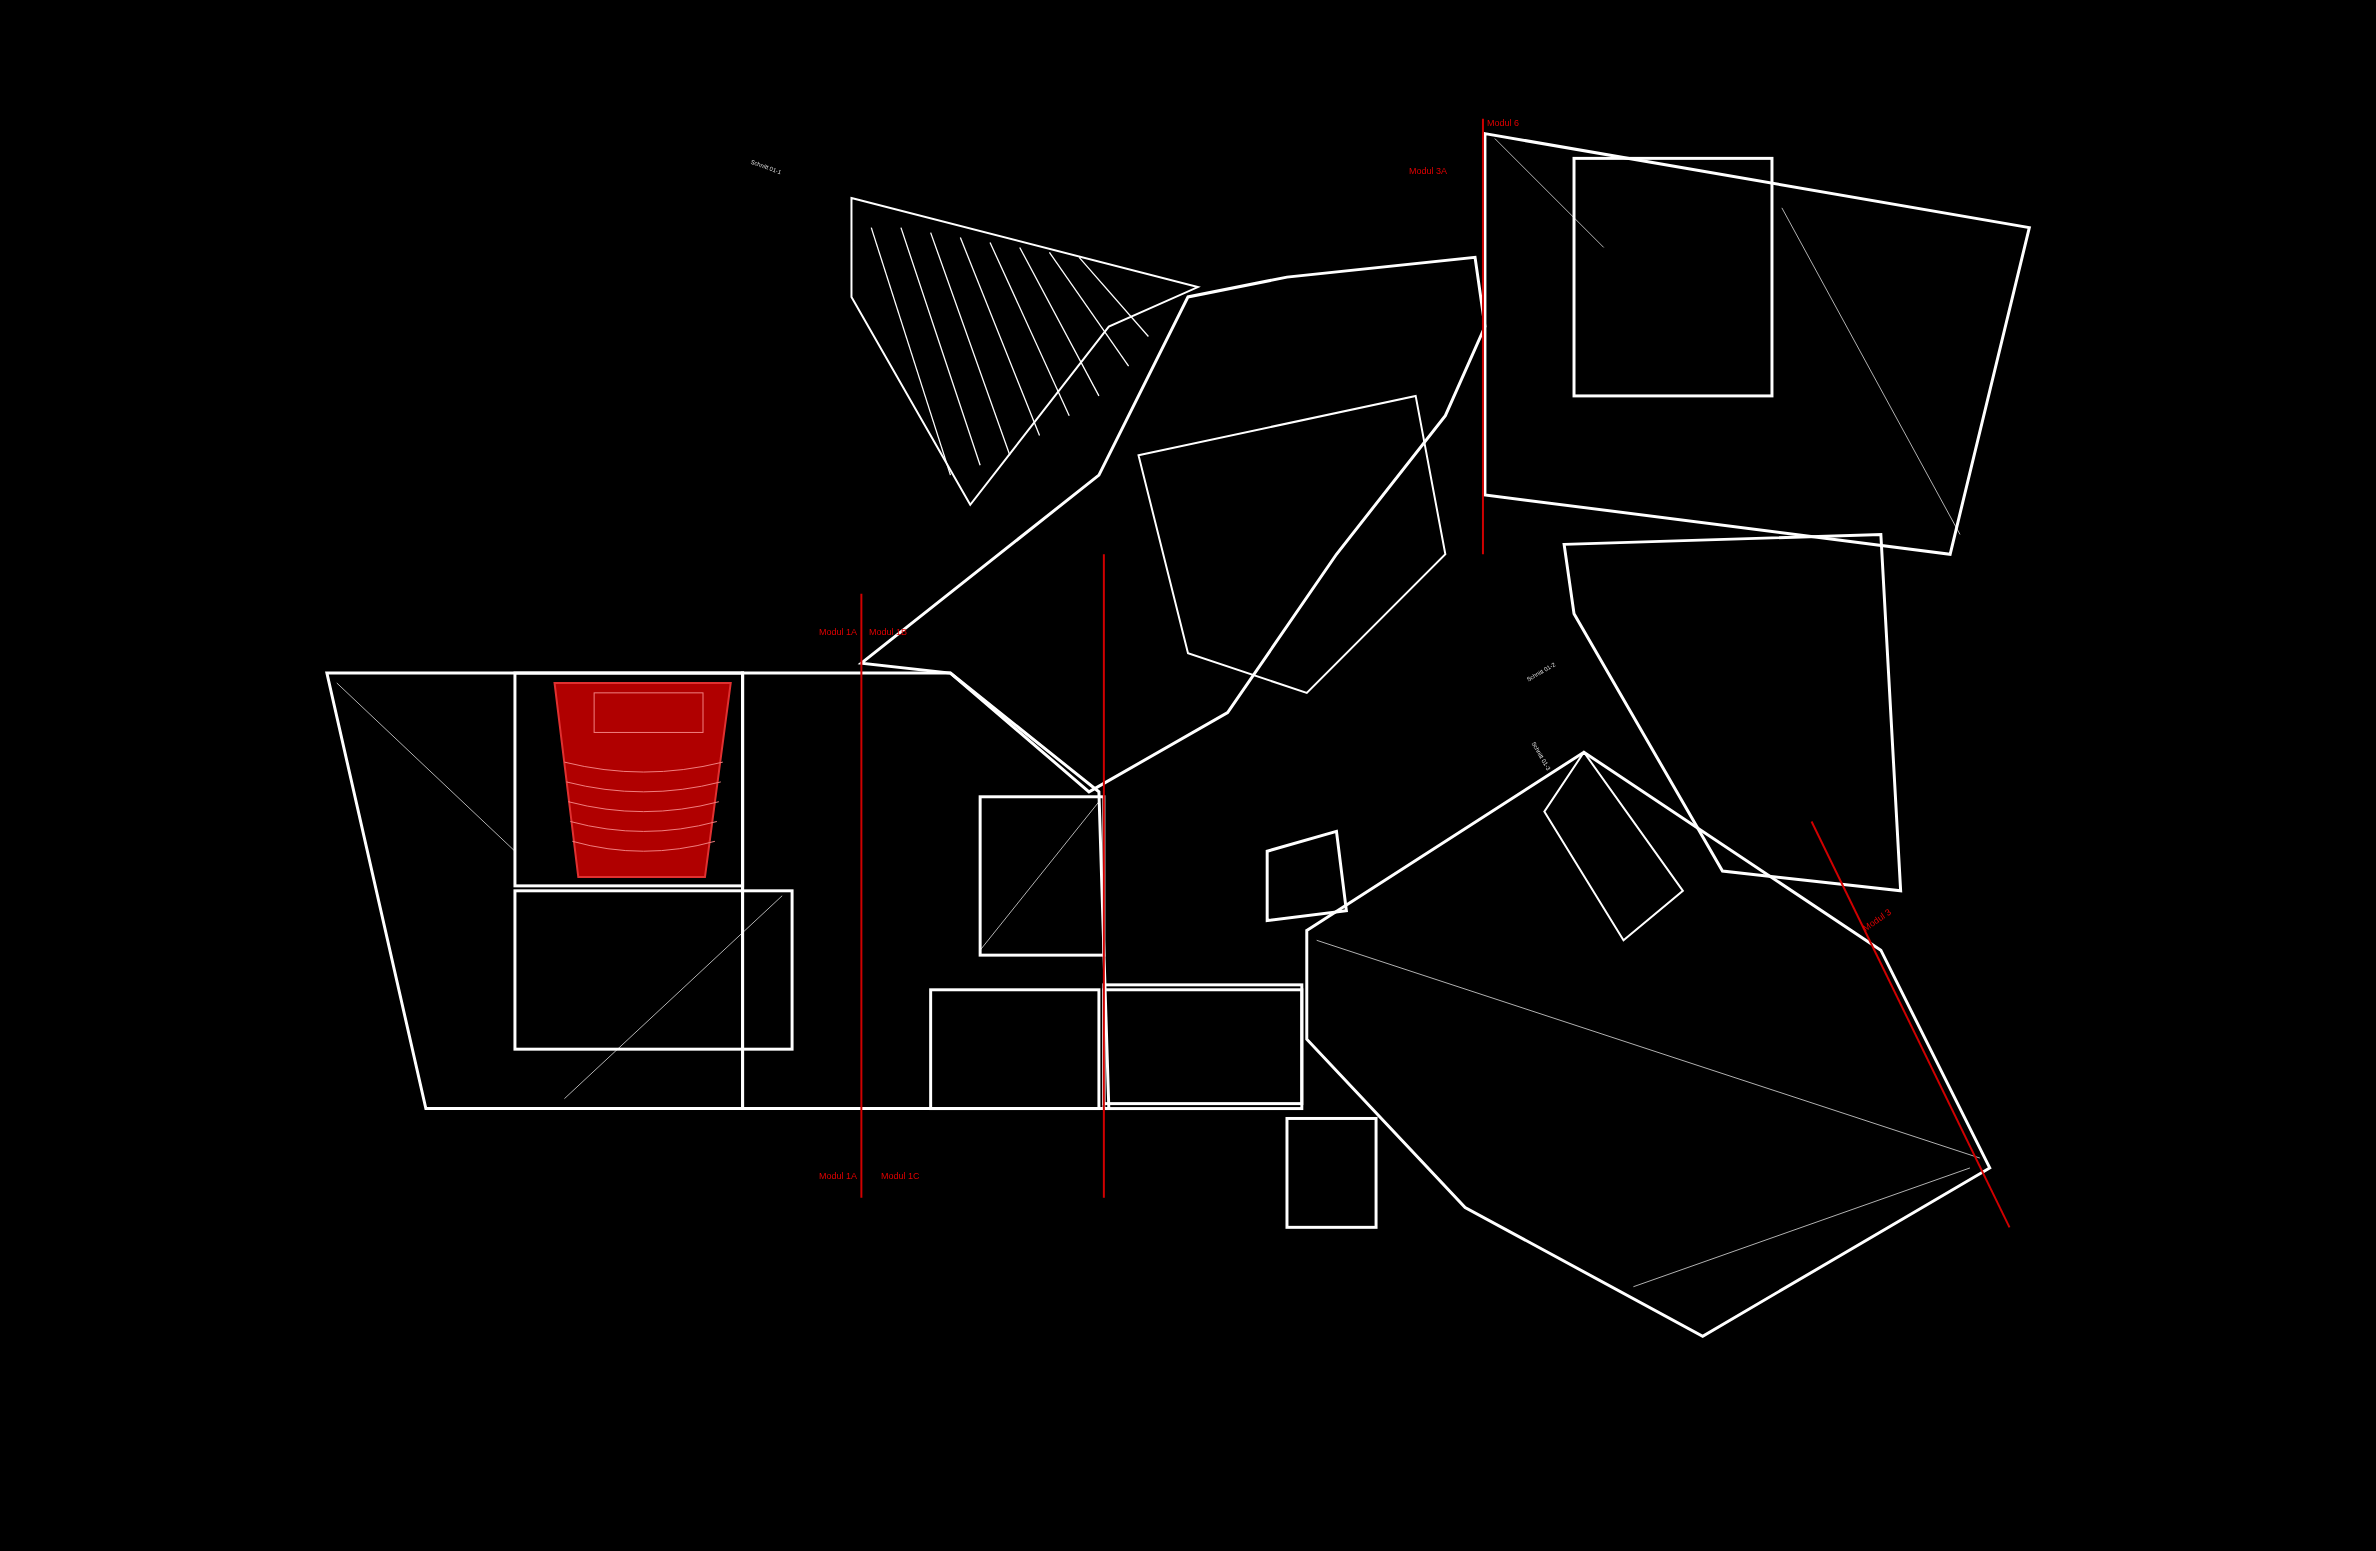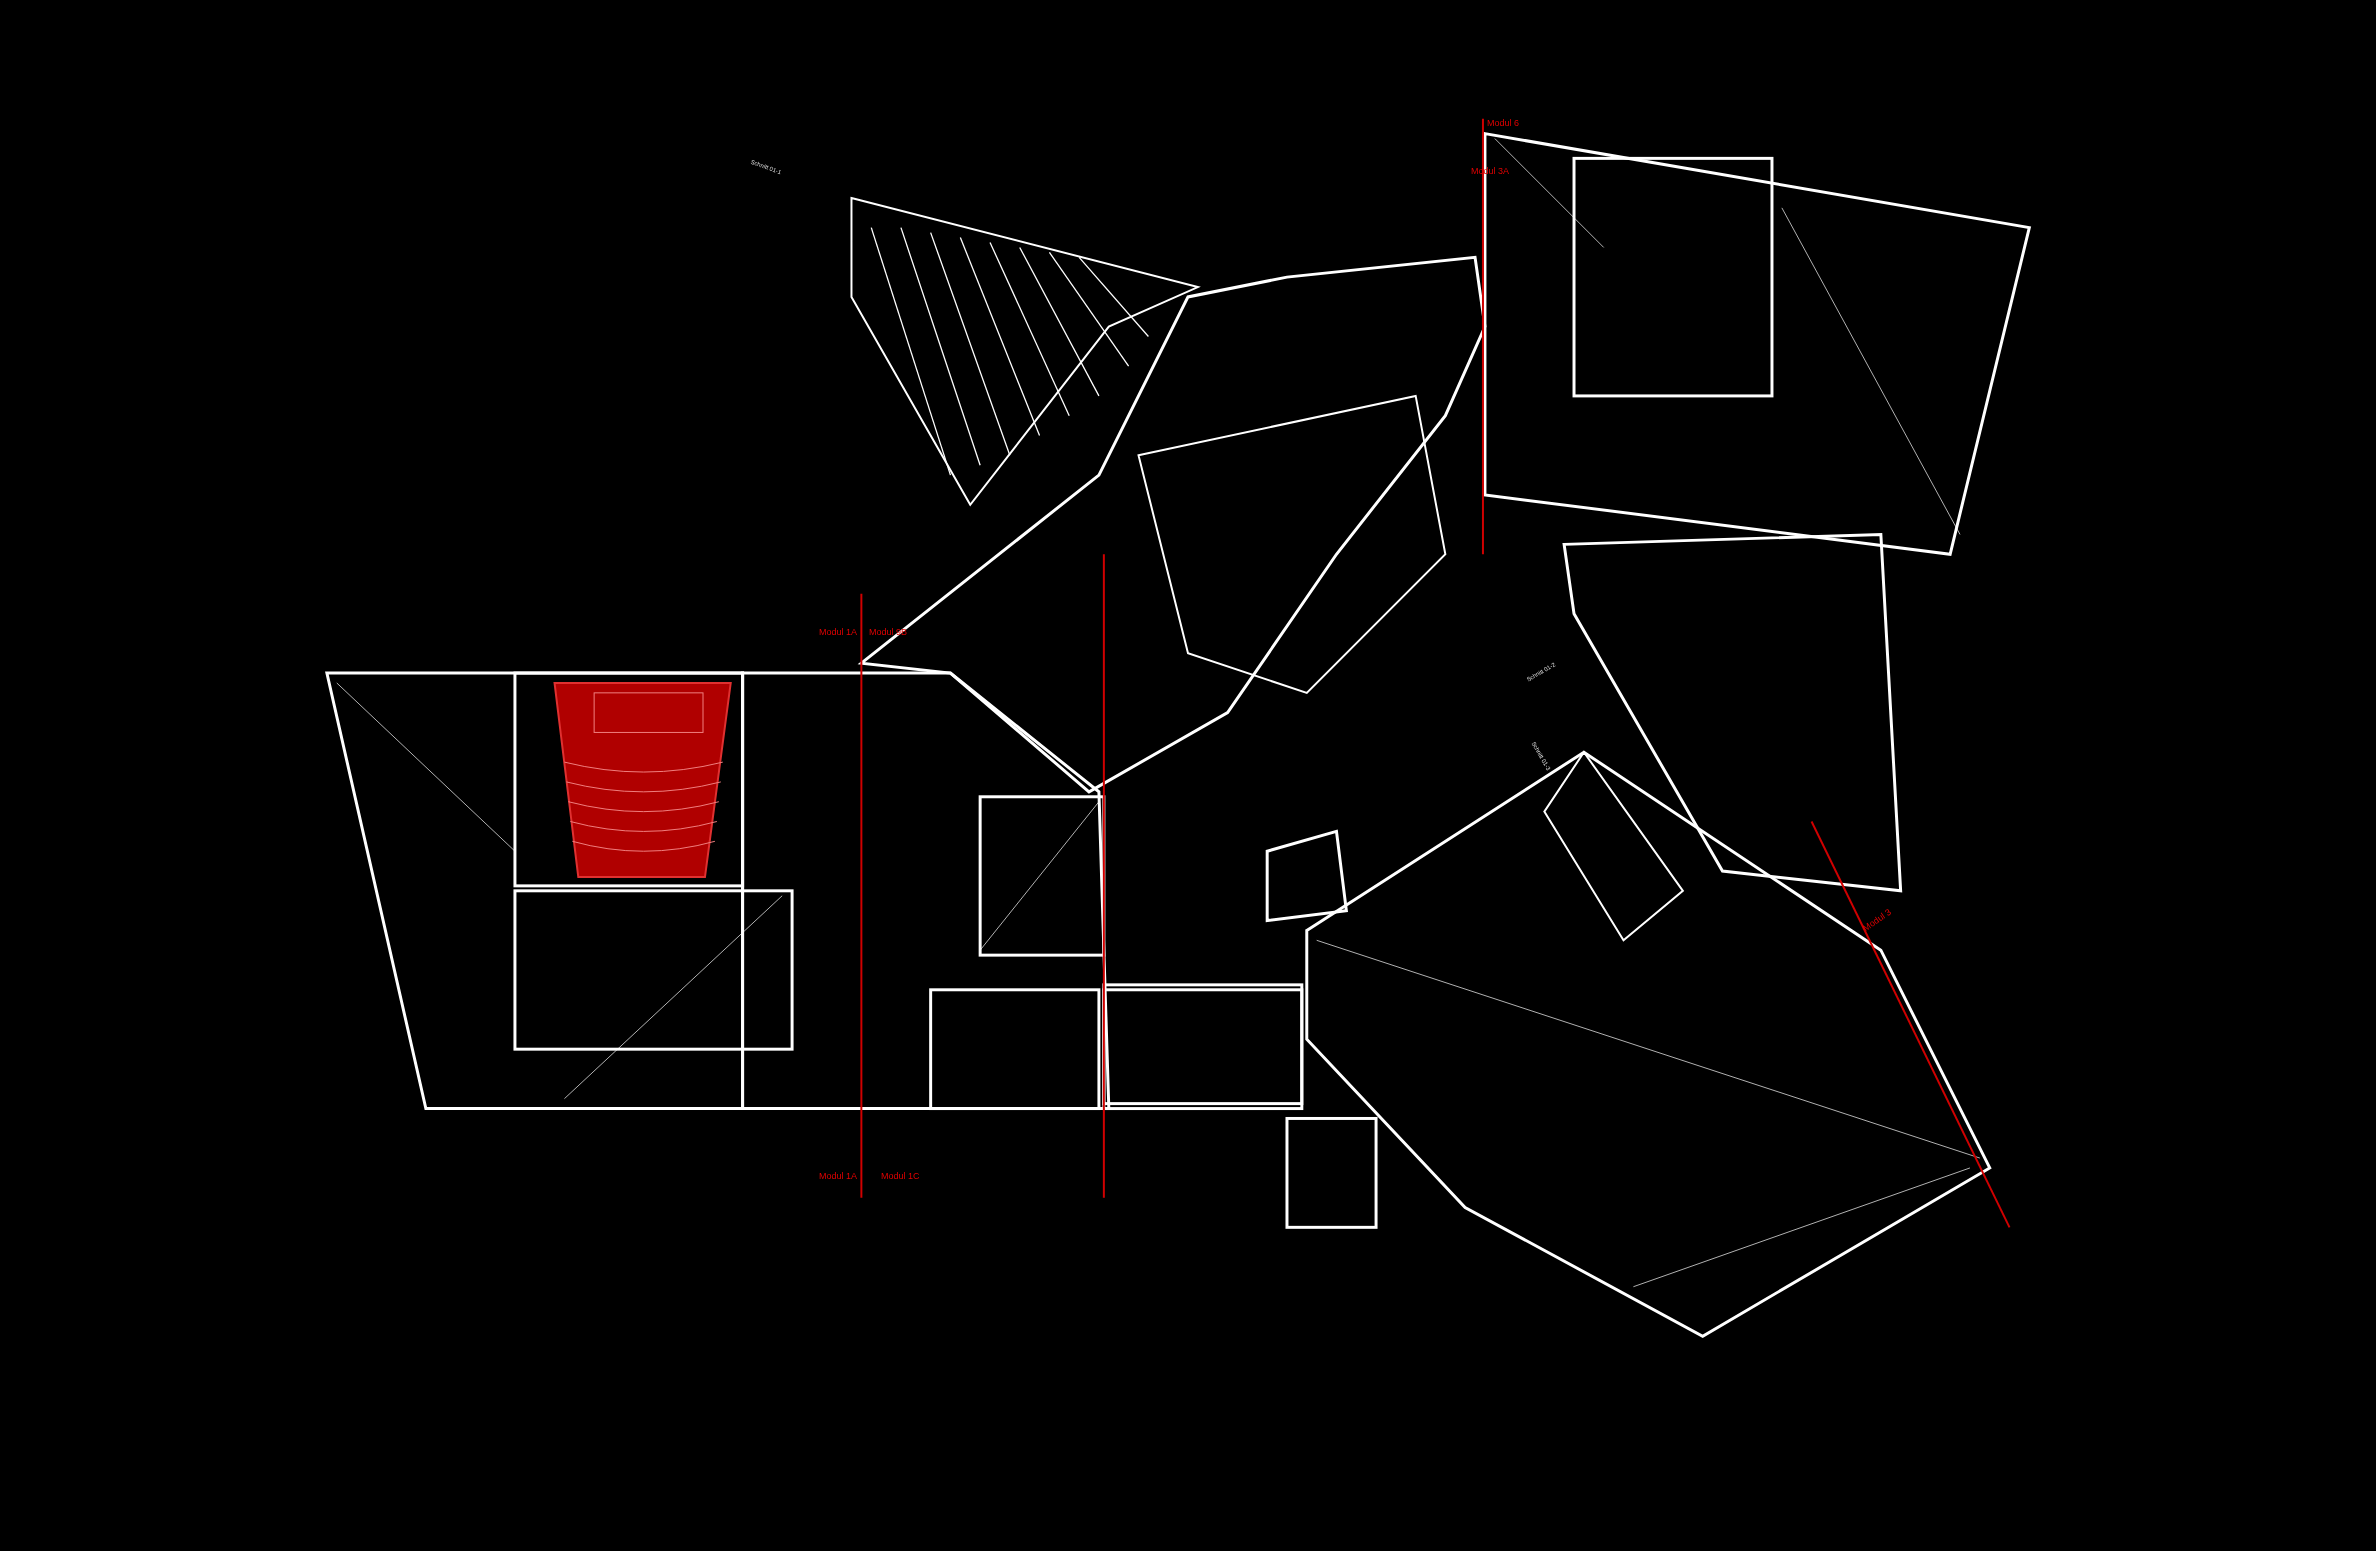--- a/index.html
+++ b/index.html
@@ -74,23 +74,23 @@
 
   <g stroke="#d00000" stroke-width="2">
     <line x1="870" y1="600" x2="870" y2="1210"></line>
     <line x1="1115" y1="560" x2="1115" y2="1210"></line>
     <line x1="1498" y1="120" x2="1498" y2="560"></line>
     <line x1="1830" y1="830" x2="2030" y2="1240"></line>
   </g>
 </svg>
 
 <div class="lbl" style="left:819px;top:627px">Modul 1A</div>
-<div class="lbl" style="left:869px;top:627px">Modul 9B</div>
+<div class="lbl" style="left:869px;top:627px">Modul 1B</div>
 <div class="lbl" style="left:819px;top:1171px">Modul 1A</div>
 <div class="lbl" style="left:881px;top:1171px">Modul 1C</div>
 <div class="lbl" style="left:1487px;top:118px">Modul 6</div>
-<div class="lbl" style="left:1471px;top:166px">Modul 3A</div>
+<div class="lbl" style="left:1409px;top:166px">Modul 3A</div>
 <div class="lbl" style="left:1861px;top:915px;transform:rotate(-35deg)">Modul 3</div>
 
 <div class="wlbl" style="left:750px;top:164px;transform:rotate(20deg)">Schnitt 01-1</div>
 <div class="wlbl" style="left:1525px;top:669px;transform:rotate(-30deg)">Schnitt 01-2</div>
 <div class="wlbl" style="left:1525px;top:753px;transform:rotate(60deg)">Schnitt 01-3</div>
 
 
 </body></html>

